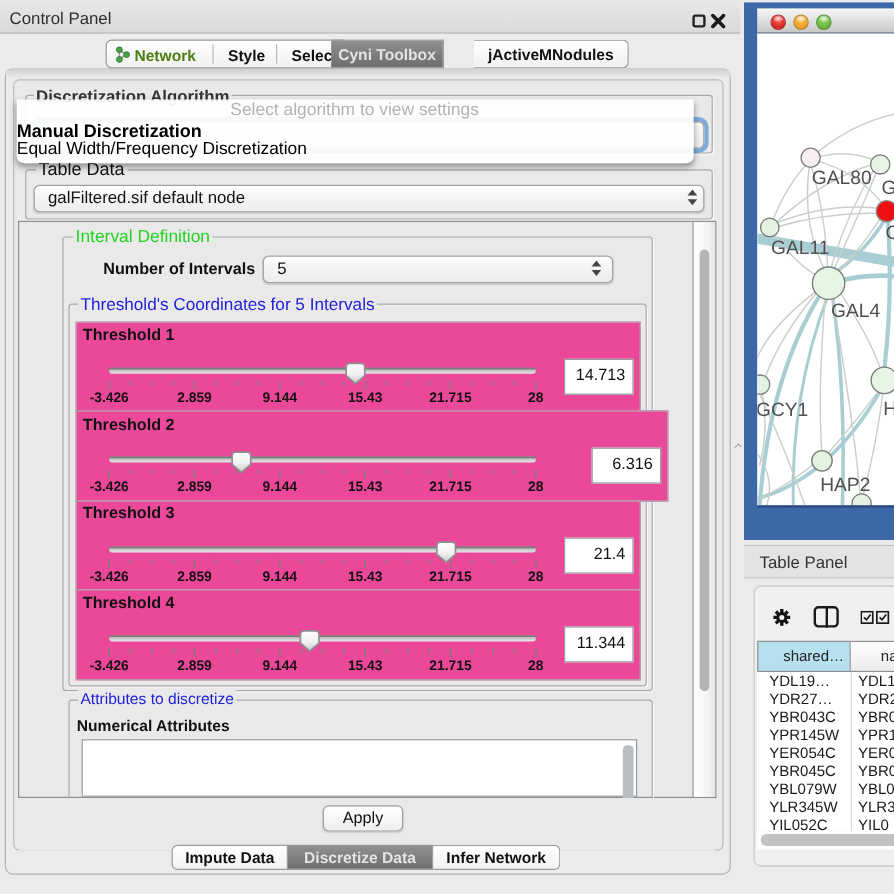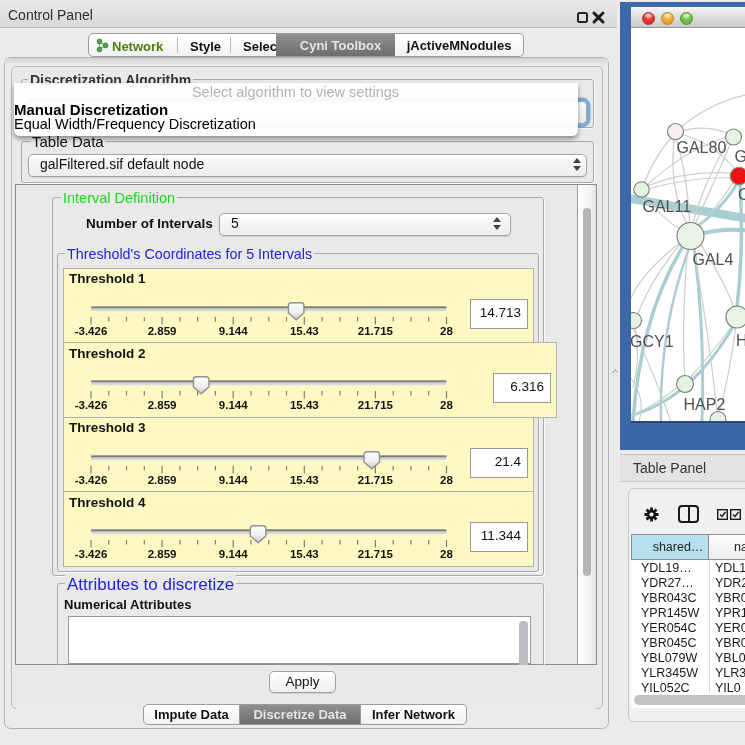--- a/index.html
+++ b/index.html
@@ -10,21 +10,21 @@
   .grpTitle{position:absolute;font-size:13px;background:#e9e9e9;padding:0 2px;white-space:nowrap;}
   .combo{position:absolute;border:1px solid #a3a3a3;border-radius:5px;
          background:linear-gradient(#ffffff,#f4f4f4 45%,#ededed);
          box-shadow:0 1px 1px rgba(0,0,0,0.12);}
   .combo .ctext{position:absolute;left:11px;top:0.5px;font-size:14px;color:#111;}
   .arrows{position:absolute;width:10px;}
   .arrows .up{width:0;height:0;border-left:4.5px solid transparent;border-right:4.5px solid transparent;
        border-bottom:5px solid #444;position:absolute;top:0;left:0;}
   .arrows .dn{width:0;height:0;border-left:4.5px solid transparent;border-right:4.5px solid transparent;
        border-top:5px solid #444;position:absolute;top:8px;left:0;}
-  .tpanel{position:absolute;left:63px;width:469px;height:74px;border:1px solid #b0b0b0;background:#fef9c3;}
+  .tpanel{position:absolute;left:63px;width:469px;height:74px;border:1px solid #b0b0b0;background:#ec4899;}
   .tlabel{position:absolute;left:5px;top:2.5px;font-size:13.5px;font-weight:bold;color:#111;}
   .vbox{position:absolute;right:5px;top:30px;width:58px;height:30px;border:1px solid #999;
         background:#fff;font-size:13.5px;color:#111;text-align:right;line-height:25px;padding-right:6px;box-sizing:border-box;}
   .tab{position:absolute;top:0;height:24px;box-sizing:border-box;border:1px solid #9c9c9c;border-left:none;
        background:linear-gradient(#ffffff,#f1f1f1);color:#111;font-size:13px;font-weight:bold;
        text-align:center;line-height:23px;}
   .btab{position:absolute;top:0;height:21px;box-sizing:border-box;border:1px solid #9c9c9c;border-left:none;
        background:linear-gradient(#ffffff,#f1f1f1);color:#111;font-size:13px;font-weight:bold;
        text-align:center;line-height:20px;}
   .dark{background:linear-gradient(#909090,#6e6e6e);color:#e4e4e4;}
@@ -45,21 +45,21 @@
 <div class="abs" style="left:230px;top:37px;width:1px;height:16px;background:#b9b9b9;"></div>
 <div class="abs" style="left:112px;top:39px;font-size:13px;font-weight:bold;color:#4d7c0f;">Network</div>
 <svg class="abs" style="left:96px;top:38px;" width="13" height="15" viewBox="0 0 13 15">
   <path d="M3.5 3.5 L9 7.5 M3.5 11.5 L9 7.5 M3.5 3.5 L3.5 11.5" stroke="#9b9b9b" stroke-width="1.2" fill="none"></path>
   <circle cx="3.5" cy="3.5" r="2.4" fill="#4aa54a" stroke="#2c7a2c" stroke-width="0.8"></circle>
   <circle cx="3.5" cy="11.5" r="2.4" fill="#4aa54a" stroke="#2c7a2c" stroke-width="0.8"></circle>
   <circle cx="9.5" cy="7.5" r="2.4" fill="#4aa54a" stroke="#2c7a2c" stroke-width="0.8"></circle>
 </svg>
 <div class="abs" style="left:190px;top:39px;font-size:13px;font-weight:bold;color:#111;">Style</div>
 <div class="abs" style="left:243px;top:39px;font-size:13px;font-weight:bold;color:#111;">Select</div>
-<div class="tab dark" style="left:276px;width:130px;top:33px;">Cyni Toolbox</div>
+<div class="tab dark" style="left:276px;width:94px;top:33px;">Cyni Toolbox</div>
 <div class="tab" style="left:395px;width:129px;border-radius:0 5px 5px 0;top:33px;">jActiveMNodules</div>
 
 <div class="abs" style="left:5px;top:58px;width:603px;height:7px;
      background:linear-gradient(#d2d2d2,#ebebeb);z-index:1;"></div>
 <div class="abs" style="left:4px;top:57px;width:605px;height:672px;border:1px solid #b2b2b2;
      border-radius:7px;background:#ebebeb;box-sizing:border-box;
      box-shadow:inset 0 1px 0 #f8f8f8;"></div>
 
 <div class="abs" style="left:11px;top:66px;width:592px;height:643px;border:1px solid #bbbbbb;
      border-radius:5px;background:#e9e9e9;box-sizing:border-box;"></div>
@@ -271,21 +271,21 @@
         <text x="240.3" y="66" text-anchor="middle">15.43</text>
         <text x="311.4" y="66" text-anchor="middle">21.715</text>
         <text x="382.5" y="66" text-anchor="middle">28</text>
       </g>
     <path transform="translate(185.6,33)" d="M0.75,3.75 Q0.75,0.75 3.75,0.75 L13.25,0.75 Q16.25,0.75 16.25,3.75 L16.25,11 L8.5,17.7 L0.75,11 Z" fill="url(#thm)" stroke="#8f8f8f" stroke-width="1.4"></path>
   </svg>
   <div class="vbox">11.344</div>
 </div>
 
 <div class="grp" style="left:57px;top:583px;width:485px;height:100px;"></div>
-<div class="grpTitle" style="left:65px;top:575px;font-size:17px;color:#2222dd;">Attributes to discretize</div>
+<div class="grpTitle" style="left:65px;top:575px;font-size:13px;color:#2222dd;">Attributes to discretize</div>
 <div class="abs" style="left:64px;top:597px;font-size:13px;font-weight:bold;color:#111;">Numerical Attributes</div>
 
 <div class="abs" style="left:68px;top:616px;width:463px;height:48px;background:#ffffff;border:1px solid #999;box-sizing:border-box;">
   <div style="position:absolute;right:2px;top:4px;width:9px;height:60px;background:#b9bec1;border-radius:4px;"></div>
 </div>
 
 <div class="abs" style="left:16px;top:665px;width:580px;height:44px;background:#e9e9e9;"></div>
 
 <div class="abs" style="left:269px;top:671px;width:67px;height:22px;border:1px solid #9f9f9f;border-radius:5px;
      background:linear-gradient(#ffffff,#eeeeee);box-sizing:border-box;

